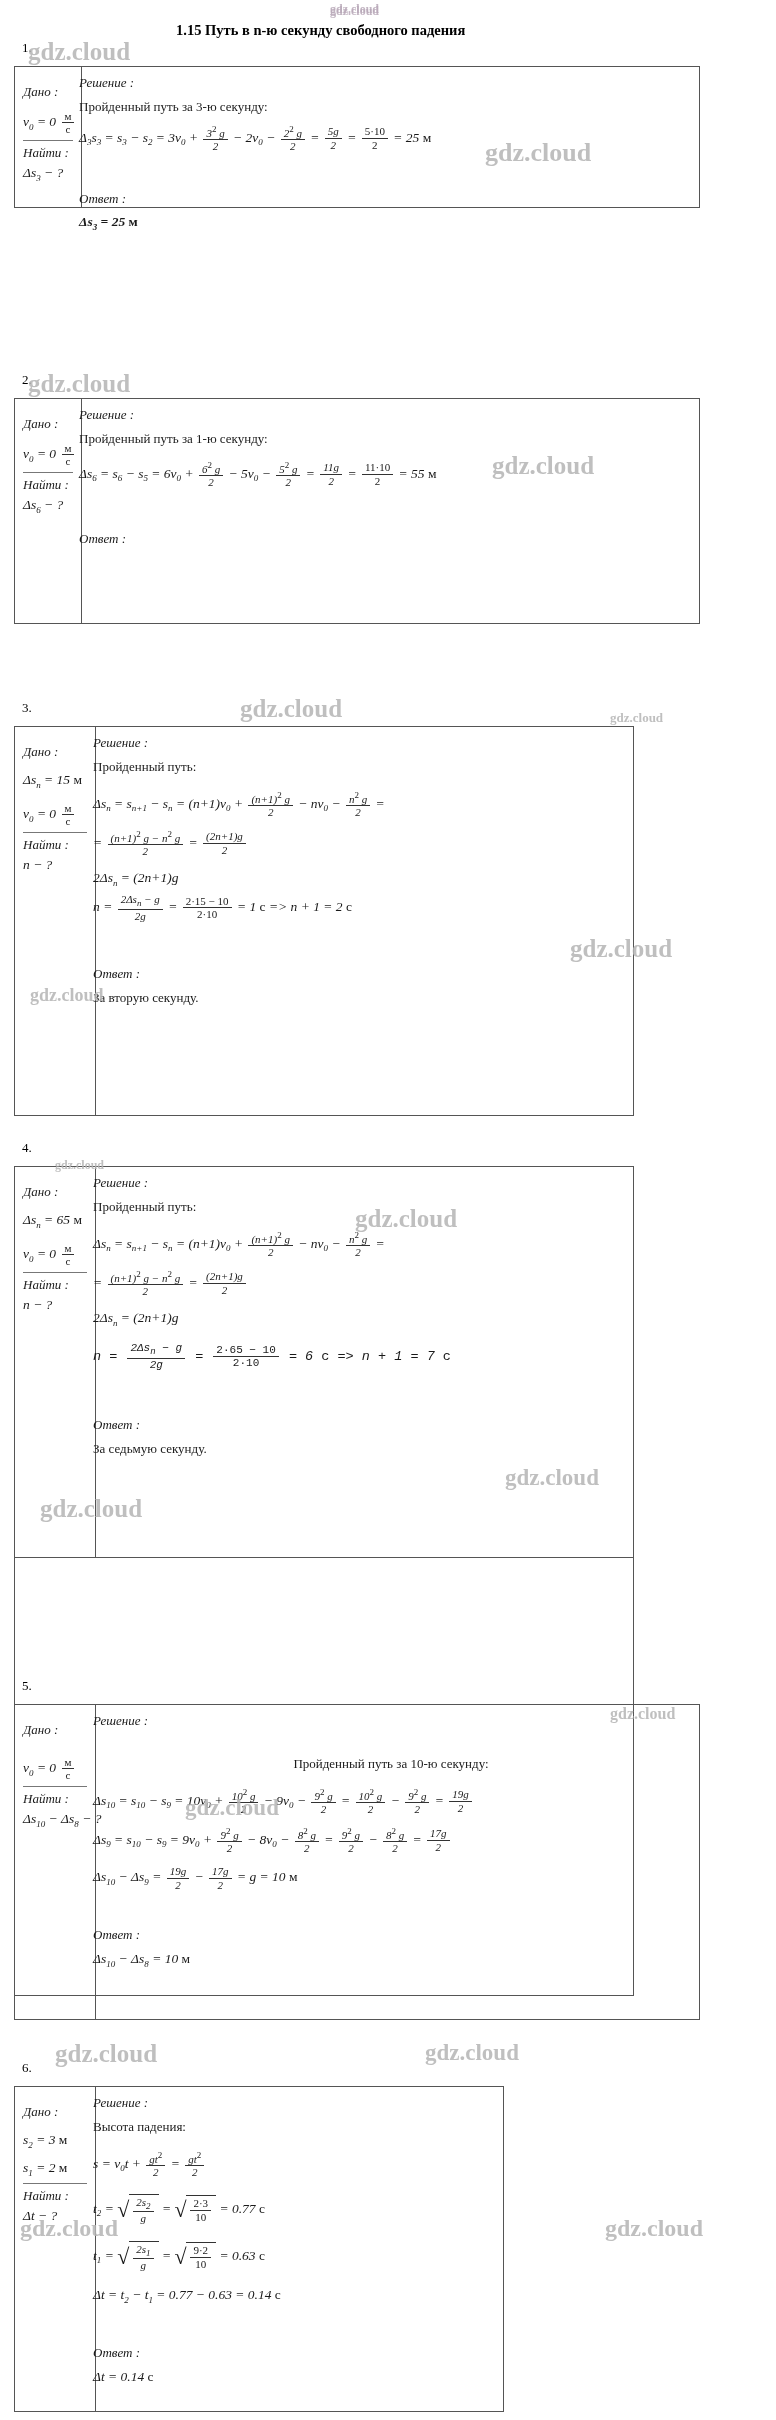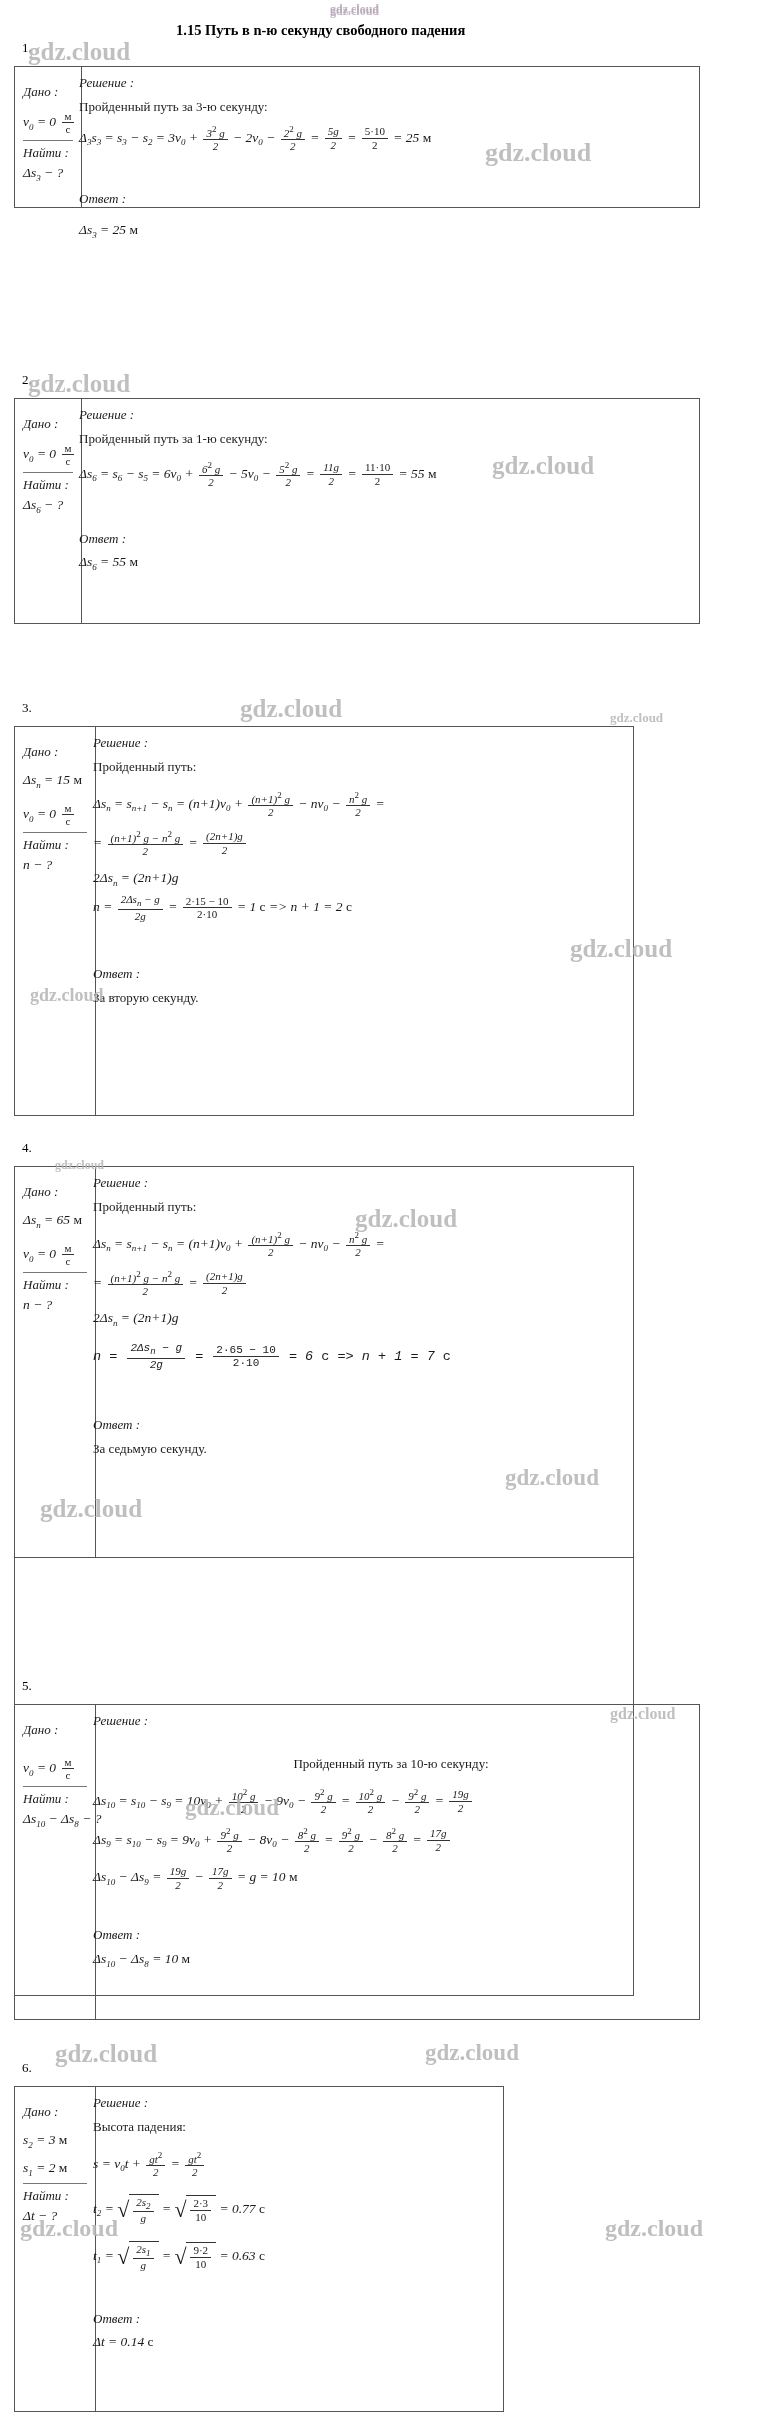--- a/index.html
+++ b/index.html
@@ -144,21 +144,21 @@
       <span class="frac"><span class="num it">3<span class="up">2</span> g</span><span class="den it">2</span></span>
       − 2<span class="it">v</span><span class="sub">0</span> −
       <span class="frac"><span class="num it">2<span class="up">2</span> g</span><span class="den it">2</span></span>
       =
       <span class="frac"><span class="num it">5g</span><span class="den it">2</span></span>
       =
       <span class="frac"><span class="num rm">5·10</span><span class="den rm">2</span></span>
       = 25 <span class="rm">м</span>
     </div>
     <div class="ans-line lbl" style="margin-top:36px;">Ответ :</div>
-    <div class="eq" style="margin-top:12px;">Δ<span class="it">s</span><span class="sub">3</span> = 25 <span class="rm">м</span></div>
+    <div class="eq" style="margin-top:4px;font-weight:bold;">Δ<span class="it">s</span><span class="sub">3</span> = 25 <span class="rm">м</span></div>
   </div>
 
   <div class="task-num" style="left:22px; top:372px;">2.</div>
   <div class="box" style="left:14px; top:398px; width:686px; height:226px;">
     <div class="divider" style="left:66px;"></div>
   </div>
   <div class="given" style="left:16px; top:400px; width:64px;">
     <div class="lbl">Дано :</div>
     <div style="margin-top:8px;" class="eq">
       <span class="it">v</span><span class="sub">0</span> = 0
@@ -176,21 +176,20 @@
       <span class="frac"><span class="num it">6<span class="up">2</span> g</span><span class="den it">2</span></span>
       − 5<span class="it">v</span><span class="sub">0</span> −
       <span class="frac"><span class="num it">5<span class="up">2</span> g</span><span class="den it">2</span></span>
       =
       <span class="frac"><span class="num it">11g</span><span class="den it">2</span></span>
       =
       <span class="frac"><span class="num rm">11·10</span><span class="den rm">2</span></span>
       = 55 <span class="rm">м</span>
     </div>
     <div class="ans-line lbl" style="margin-top:40px;">Ответ :</div>
-    <div class="eq" style="margin-top:4px;">Δ<span class="it">s</span><span class="sub">6</span> = 55 <span class="rm">м</span></div>
   </div>
 
   <div class="task-num" style="left:22px; top:700px;">3.</div>
   <div class="box" style="left:14px; top:726px; width:620px; height:390px;">
     <div class="divider" style="left:80px;"></div>
   </div>
   <div class="given" style="left:16px; top:728px; width:78px;">
     <div class="lbl">Дано :</div>
     <div style="margin-top:8px;" class="eq">Δ<span class="it">s</span><span class="sub">n</span> = 15 <span class="rm">м</span></div>
     <div style="margin-top:10px;" class="eq">
@@ -366,20 +365,23 @@
     <div class="row eq" style="margin-top:14px;">
       <span class="it">t</span><span class="sub">1</span> =
       <span class="sqrt-wrap"><span class="sqrt-sym">√</span><span class="sqrt-body">
         <span class="frac"><span class="num it">2s<span class="sub">1</span></span><span class="den it">g</span></span>
       </span></span>
       =
       <span class="sqrt-wrap"><span class="sqrt-sym">√</span><span class="sqrt-body">
         <span class="frac"><span class="num rm">9·2</span><span class="den rm">10</span></span>
       </span></span>
       = 0.63 <span class="rm">с</span>
+    </div>
+    <div class="row eq" style="margin-top:12px;">
+      Δ<span class="it">t</span> = <span class="it">t</span><span class="sub">2</span> − <span class="it">t</span><span class="sub">1</span> = 0.77 − 0.63 = 0.14 <span class="rm">с</span>
     </div>
     <div class="ans-line lbl" style="margin-top:36px;">Ответ :</div>
     <div class="eq" style="margin-top:4px;">Δ<span class="it">t</span> = 0.14 <span class="rm">с</span></div>
   </div>
 
   <div id="wm-layer">
       <div class="wm wm-top" style="left: 330px; top: 4px; font-size: 12px;">gdz.cloud</div>
       <div class="wm" style="left: 28px; top: 38px; font-size: 25px;">gdz.cloud</div>
       <div class="wm" style="left: 485px; top: 138px; font-size: 26px;">gdz.cloud</div>
       <div class="wm" style="left: 28px; top: 370px; font-size: 25px;">gdz.cloud</div>

